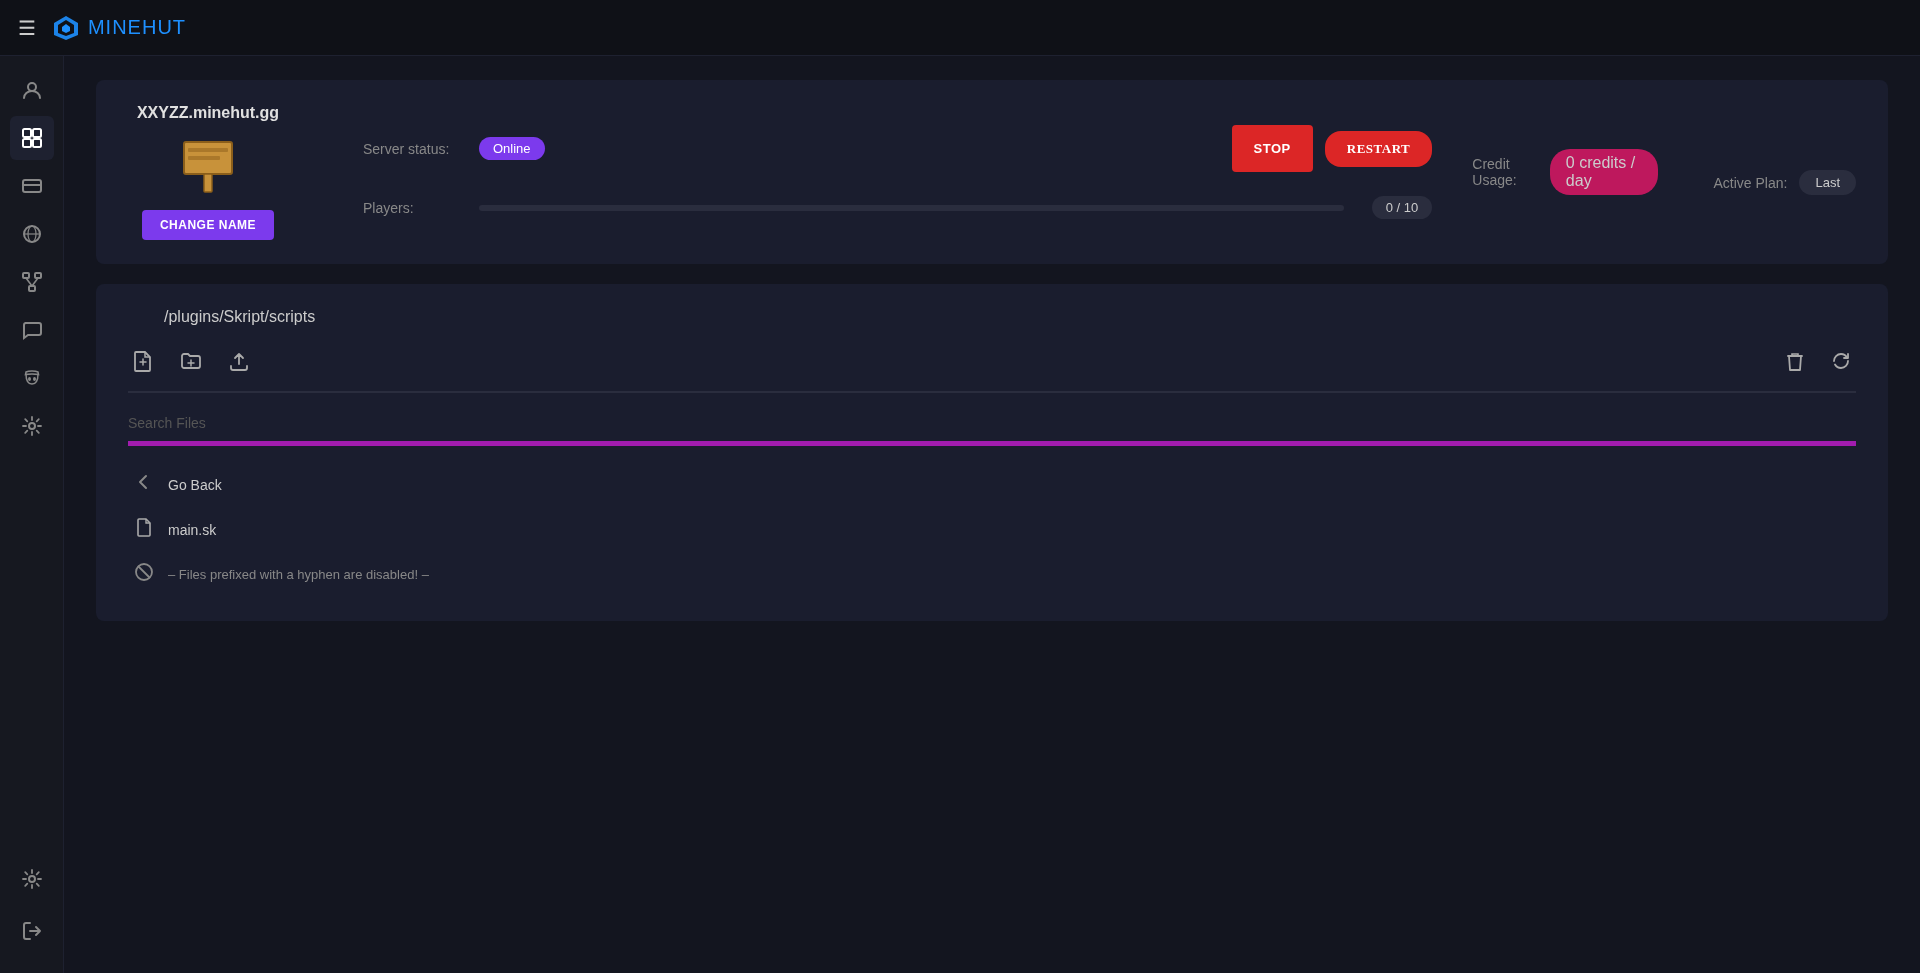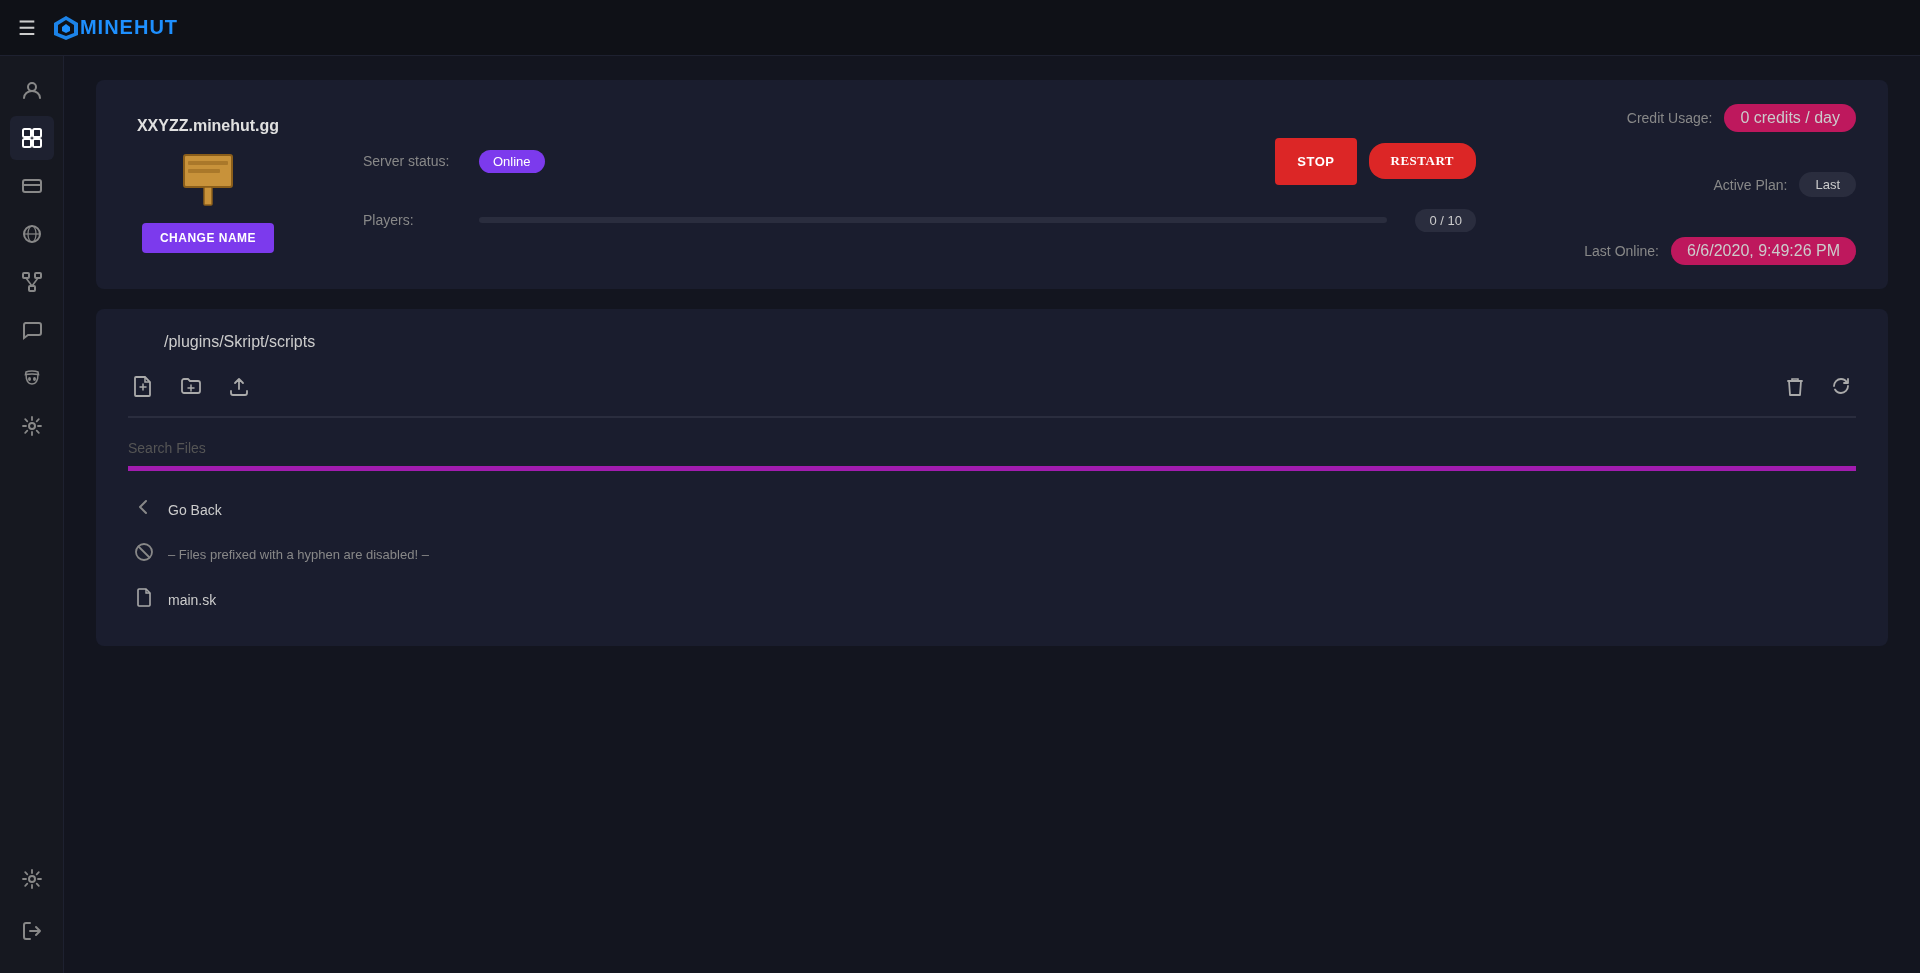--- a/index.html
+++ b/index.html
@@ -27,23 +27,23 @@
     }
     .topnav .hamburger {
       color: #ccc;
       font-size: 20px;
       cursor: pointer;
       margin-right: 16px;
     }
     .topnav .logo {
       display: flex;
       align-items: center;
-      gap: 0;
+      gap: 8px;
       color: #1e90ff;
-      font-weight: 700;
+      font-weight: 400;
       font-size: 20px;
       letter-spacing: 1px;
     }
     .logo-icon {
       width: 28px;
       height: 28px;
     }
 
     
     .sidebar {
@@ -207,22 +207,22 @@
       font-size: 13px;
       font-weight: 700;
       cursor: pointer;
       letter-spacing: 0.5px;
       text-transform: uppercase;
       font-family: Liberation Serif, serif;
     }
 
     .server-meta {
       display: flex;
-      flex-direction: column;
-      gap: 40px;
+      flex-direction: row;
+      gap: 12px;
       min-width: 340px;
       align-items: flex-end;
     }
     .meta-row {
       display: flex;
       align-items: center;
       gap: 12px;
       width: 100%;
       justify-content: flex-end;
     }
@@ -452,24 +452,20 @@
 
     <div class="server-meta">
       <div class="meta-row">
         <span class="meta-label">Credit Usage:</span>
         <span class="meta-badge">0 credits / day</span>
       </div>
       <div class="meta-row">
         <span class="meta-label">Active Plan:</span>
         <span class="meta-badge-purple">Last</span>
       </div>
-      <div class="meta-row">
-        <span class="meta-label">Last Online:</span>
-        <span class="meta-badge">6/6/2020, 9:49:26 PM</span>
-      </div>
     </div>
   </div>
 
   <div class="file-card">
     <div class="file-path">/plugins/Skript/scripts</div>
 
     
     <div class="file-toolbar">
       <div class="file-toolbar-left">
 
@@ -528,33 +524,33 @@
           <svg width="20" height="20" viewBox="0 0 20 20" fill="none">
             <path d="M12 4l-6 6 6 6" stroke="#888" stroke-width="2" stroke-linecap="round" stroke-linejoin="round"></path>
           </svg>
         </span>
         <span>Go Back</span>
       </div>
 
       <div class="file-list-item">
         <span class="file-icon">
           <svg width="20" height="20" viewBox="0 0 20 20" fill="none">
-            <circle cx="10" cy="10" r="8" stroke="#888" stroke-width="1.8"></circle>
-            <line x1="4" y1="4" x2="16" y2="16" stroke="#888" stroke-width="1.8"></line>
-          </svg>
-        </span>
-        <span class="file-disabled-notice">– Files prefixed with a hyphen are disabled! –</span>
+            <path d="M5 2h7l4 4v12a1 1 0 01-1 1H5a1 1 0 01-1-1V3a1 1 0 011-1z" stroke="#aaa" stroke-width="1.6"></path>
+            <path d="M12 2v4h4" stroke="#aaa" stroke-width="1.4"></path>
+          </svg>
+        </span>
+        <span>main.sk</span>
       </div>
 
       <div class="file-list-item">
         <span class="file-icon">
           <svg width="20" height="20" viewBox="0 0 20 20" fill="none">
-            <path d="M5 2h7l4 4v12a1 1 0 01-1 1H5a1 1 0 01-1-1V3a1 1 0 011-1z" stroke="#aaa" stroke-width="1.6"></path>
-            <path d="M12 2v4h4" stroke="#aaa" stroke-width="1.4"></path>
-          </svg>
-        </span>
-        <span>main.sk</span>
+            <circle cx="10" cy="10" r="8" stroke="#888" stroke-width="1.8"></circle>
+            <line x1="4" y1="4" x2="16" y2="16" stroke="#888" stroke-width="1.8"></line>
+          </svg>
+        </span>
+        <span class="file-disabled-notice">– Files prefixed with a hyphen are disabled! –</span>
       </div>
 
     </div>
   </div>
 
 </main>
 
 </body></html>

